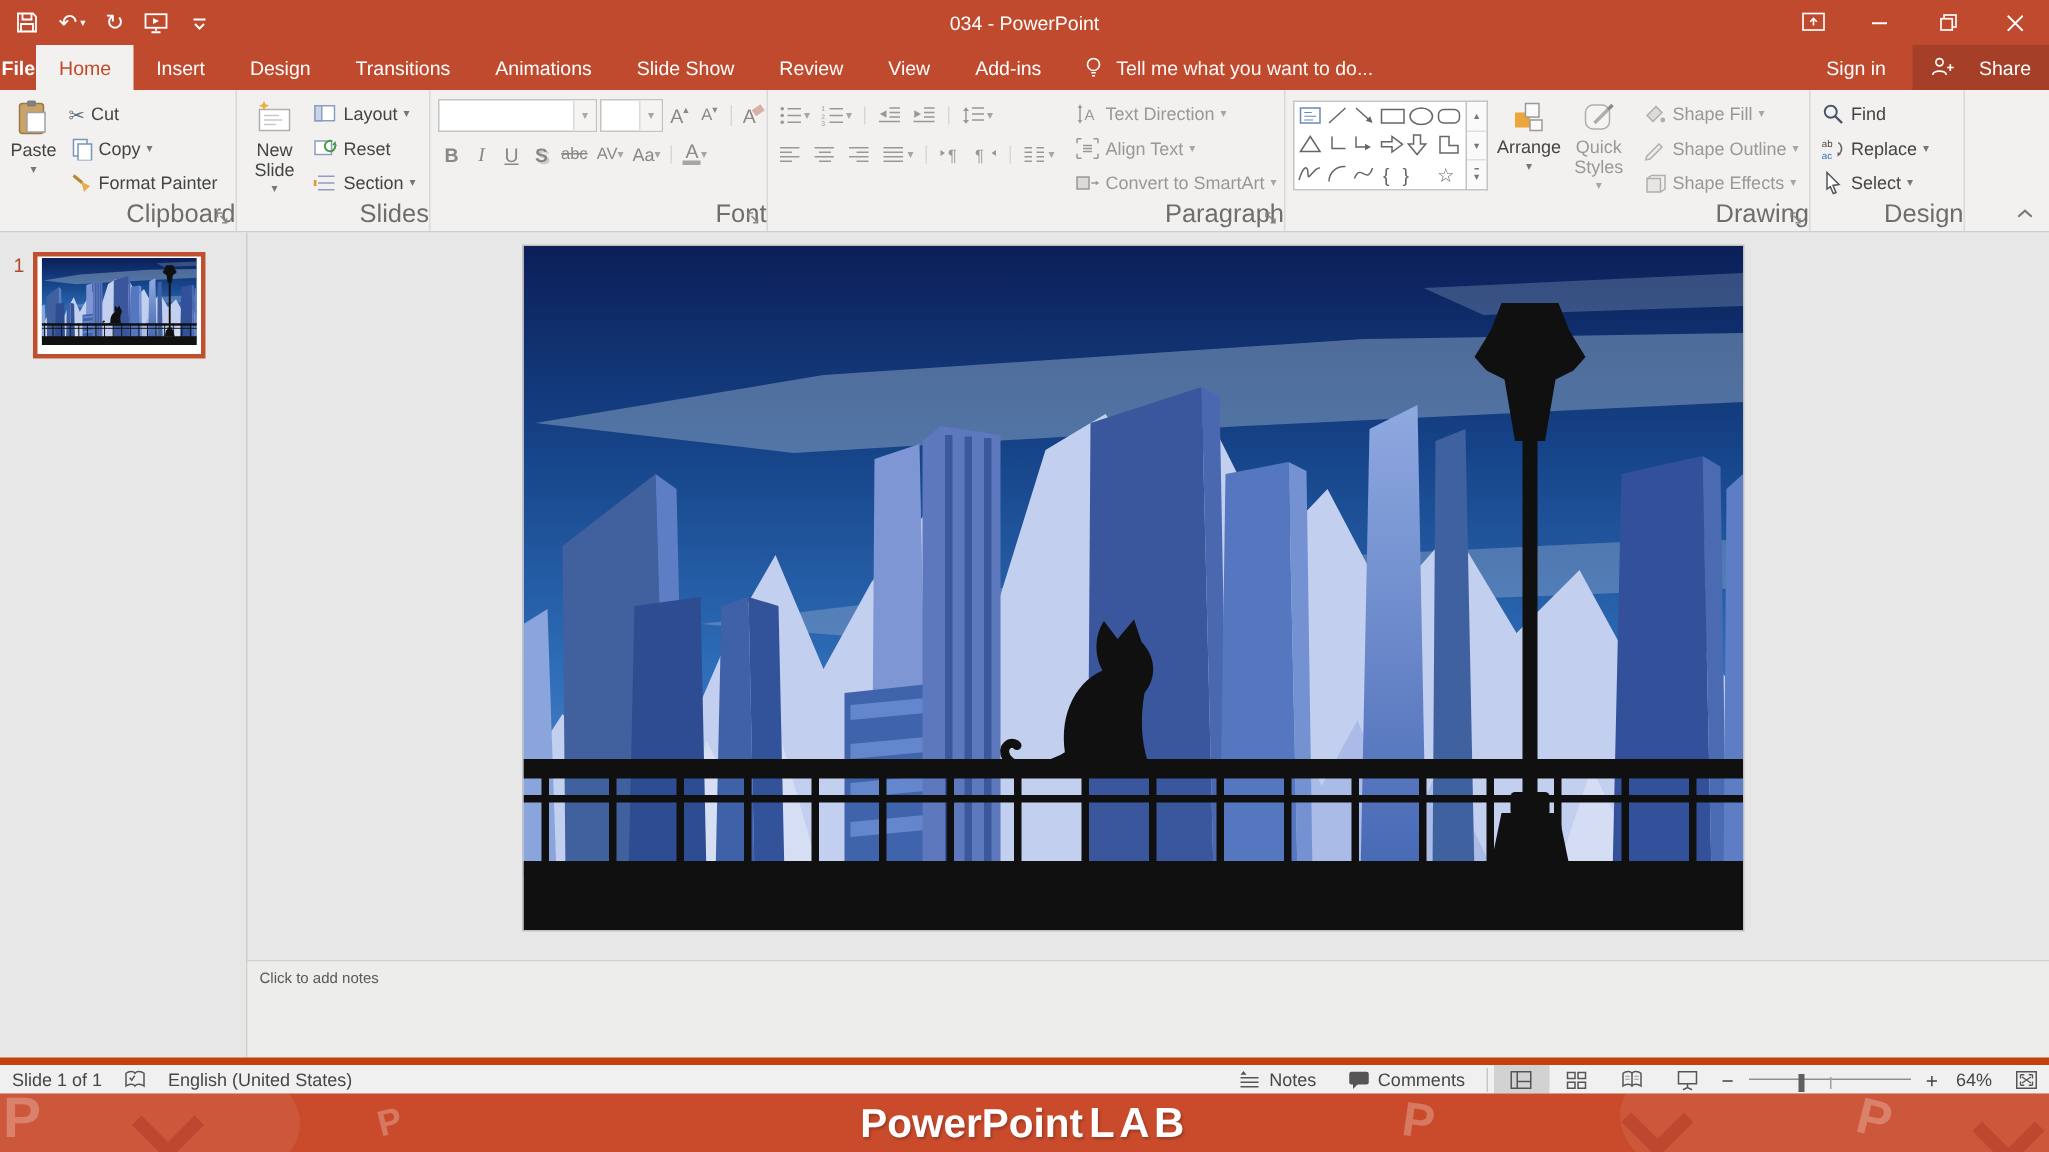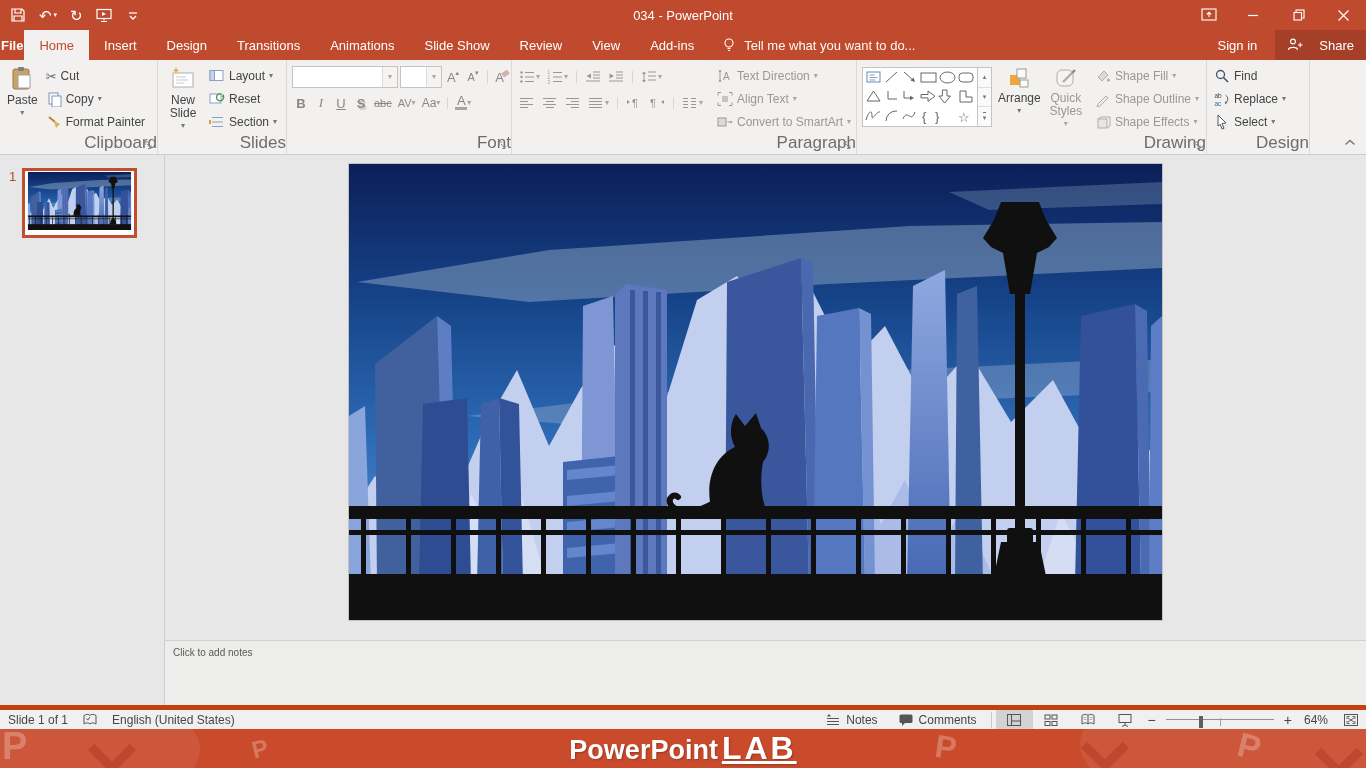--- a/index.html
+++ b/index.html
@@ -88,21 +88,21 @@
   .zoom-line { width:100%; height:1px; background:#8f8f8f; }
   .zoom-notch { position:absolute; left:50%; top:8px; width:1px; height:8px; background:#9f9f9f; }
   .zoom-thumb { position:absolute; left:31%; top:6px; width:4px; height:12px; background:#5f5f5f; }
   .zoom-pm { font-size:14px; color:#444; padding:0 4px; }
   .zoom-pct { padding:0 8px; }
 
   
   .banner { position:absolute; top:729px; left:0; right:0; height:39px; background:var(--banner_red,#ca4b2c); overflow:hidden; display:flex; align-items:center; justify-content:center; }
   .banner-title { position:relative; z-index:2; display:flex; align-items:baseline; gap:4px; color:#fff; text-shadow:1px 1px 2px rgba(0,0,0,.25); }
   .banner-brand { font-size:27px; font-weight:bold; }
-  .banner-suffix { font-size:32px; font-weight:bold; letter-spacing:3px;text-decoration:underline; }
+  .banner-suffix { font-size:28px; font-weight:bold; letter-spacing:3px; }
   .banner-p { position:absolute; font-weight:bold; color:rgba(255,255,255,.25); z-index:1; }
   .banner-v { position:absolute; z-index:0; width:34px; height:34px; border:9px solid rgba(130,25,8,.22); border-top:none; border-left:none; transform:rotate(45deg); }
   .banner-swirl { position:absolute; border-radius:50%; background:rgba(255,255,255,.07); z-index:0; }
 </style>
 </head>
 <body>
 
 <div class="app">
 
   <svg width="0" height="0" style="position:absolute" aria-hidden="true" xmlns="http://www.w3.org/2000/svg" xmlns:xlink="http://www.w3.org/1999/xlink">

